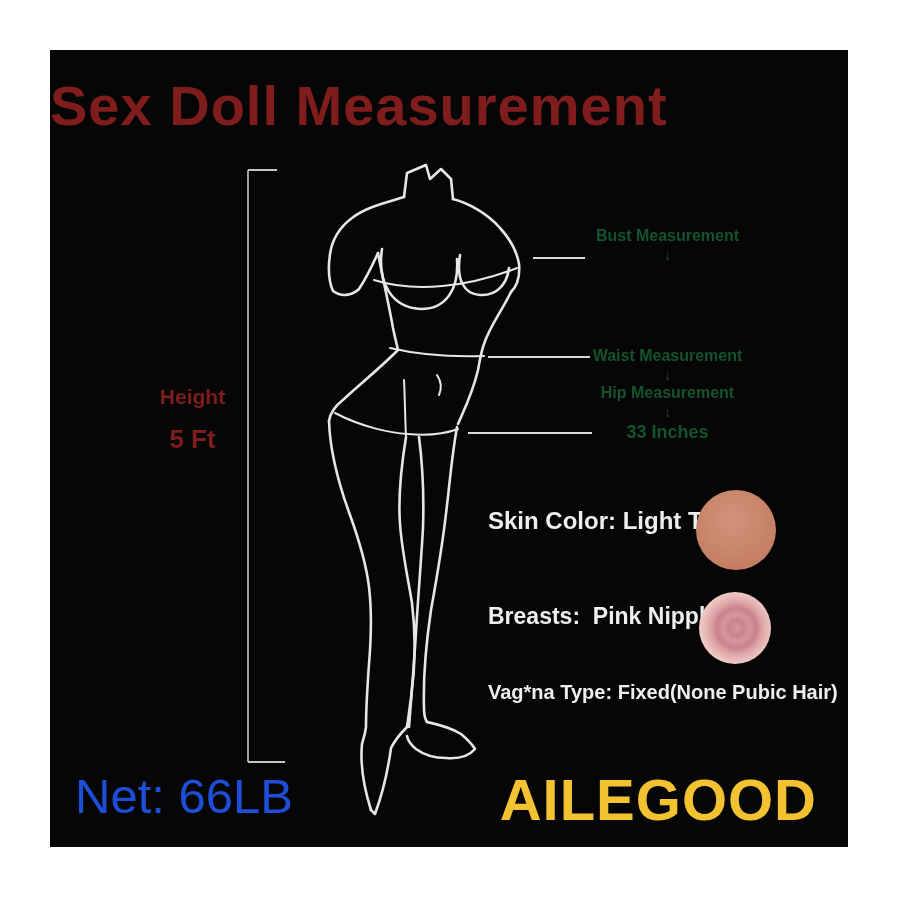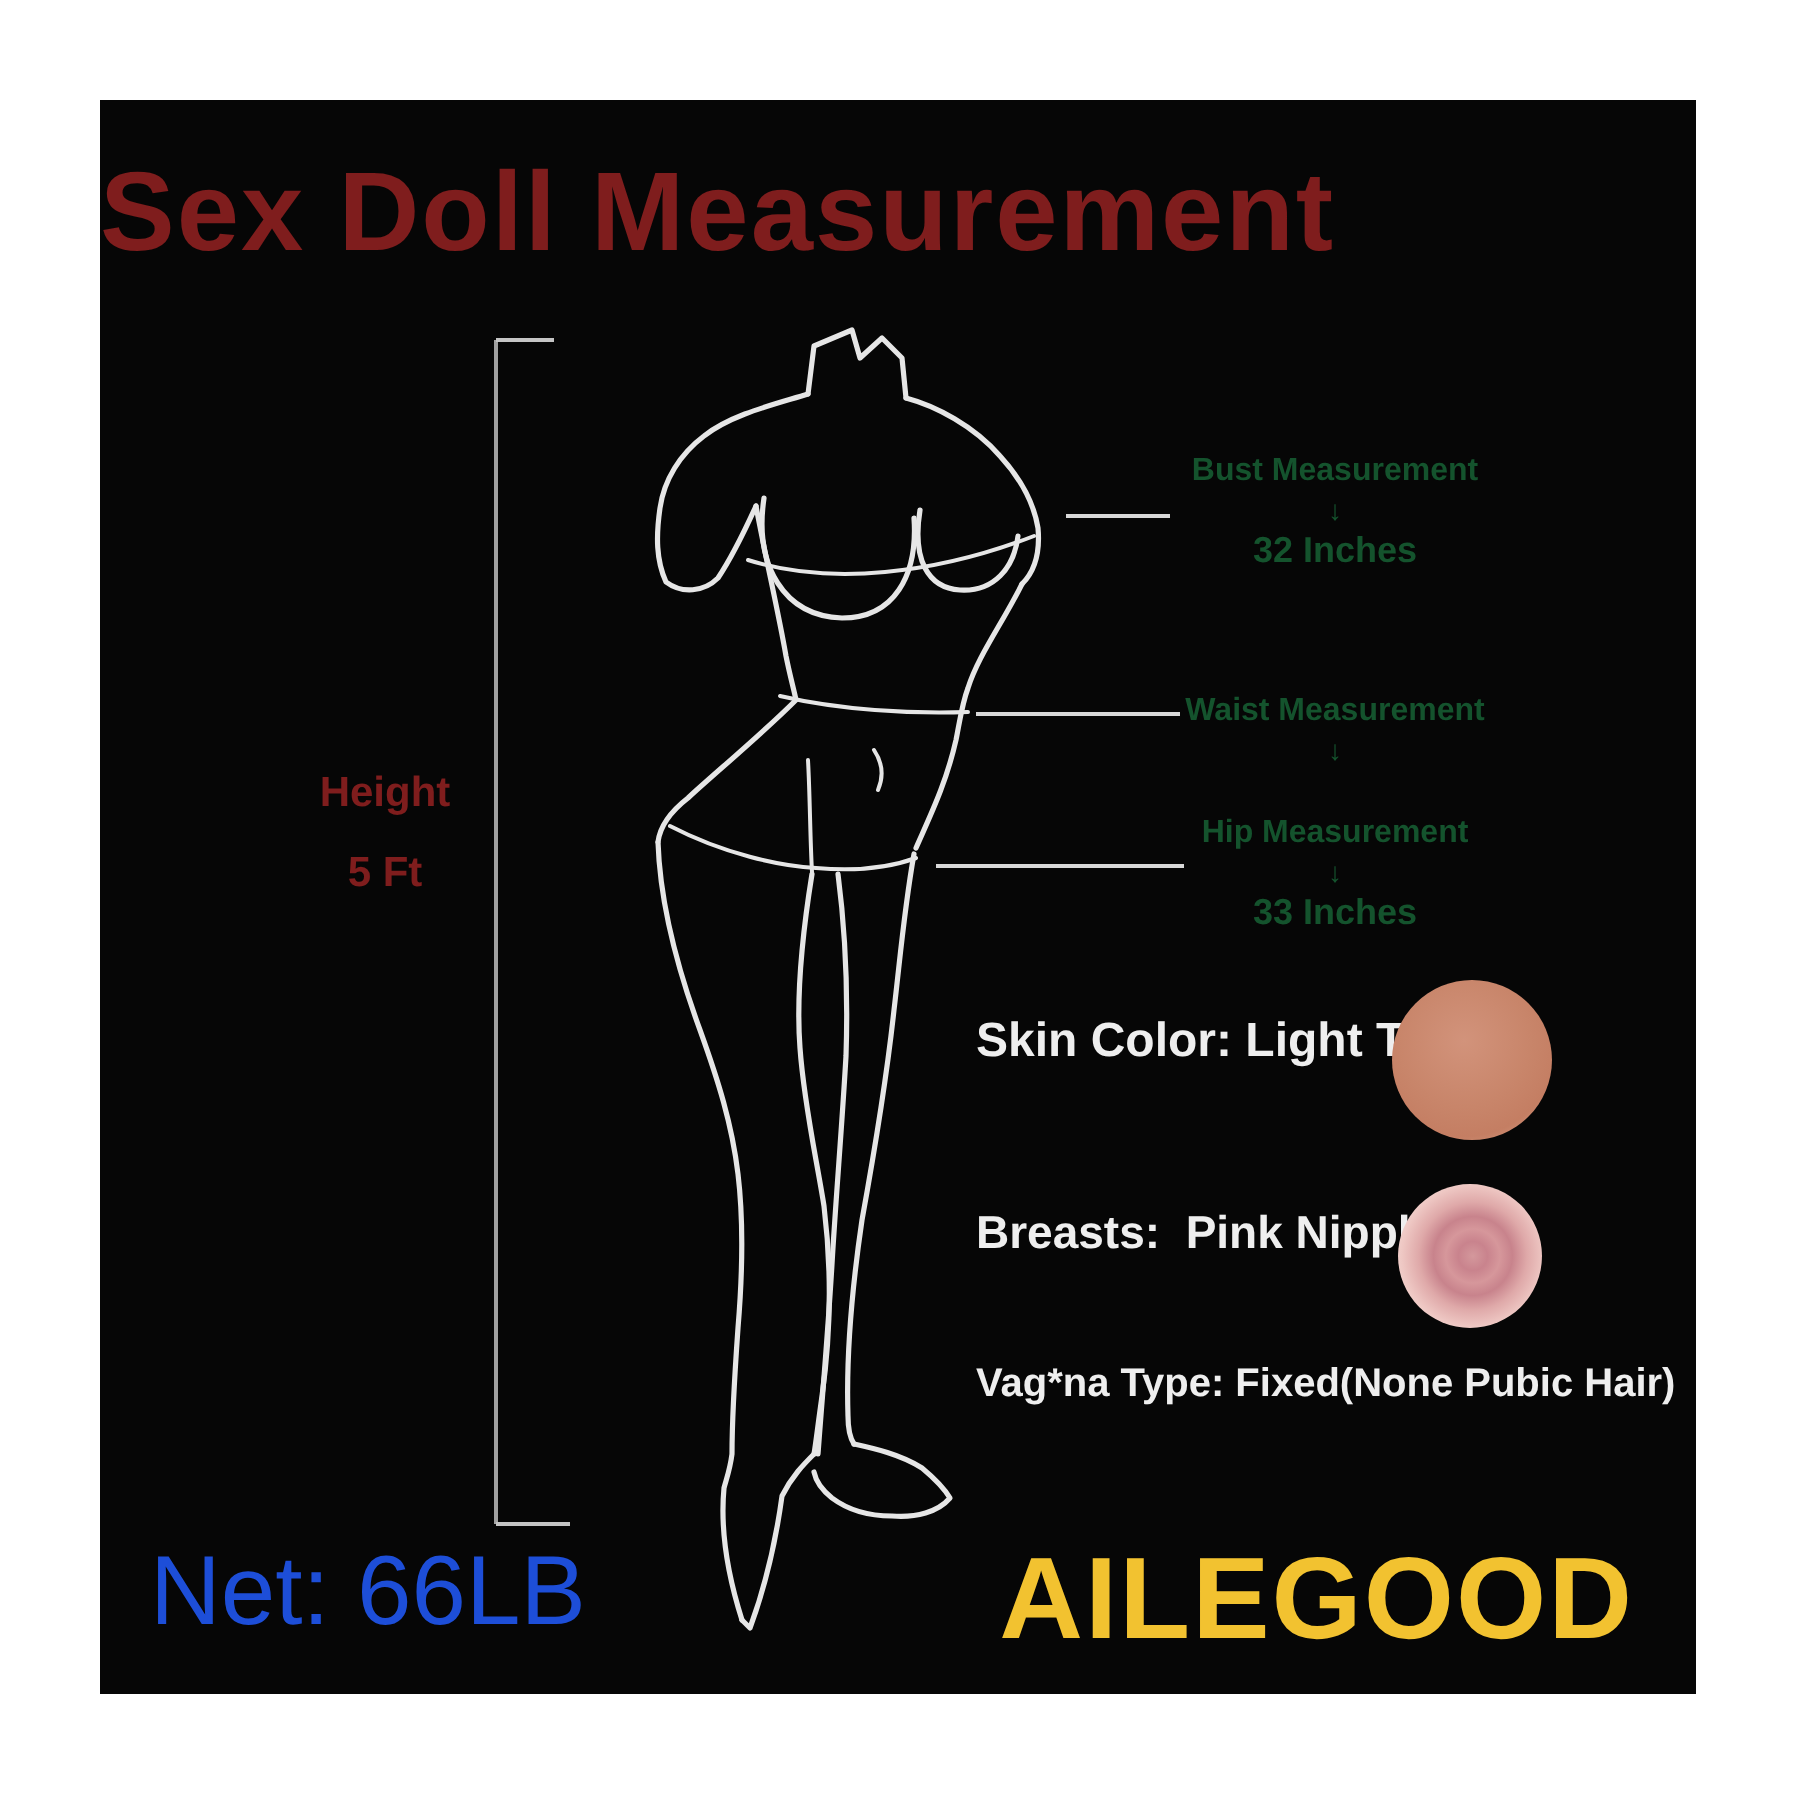--- a/index.html
+++ b/index.html
@@ -13,30 +13,30 @@
   }
   .fig-svg{position:absolute;left:0;top:0;width:900px;height:900px;pointer-events:none;}
   .title{
     position:absolute;left:50px;top:78px;width:874px;text-align:left;
     font-size:56px;font-weight:600;color:#7f1d1d;letter-spacing:1px;line-height:1;
   }
   .height-block{
     position:absolute;left:135px;top:386px;width:115px;text-align:center;
     color:#7f1d1d;font-weight:700;font-size:21px;line-height:1;
   }
-  .height-block .val{margin-top:19px;font-size:21px;}
+  .height-block .val{margin-top:19px;font-size:26px;}
   .meas{
     position:absolute;width:185px;text-align:center;color:#14532d;font-weight:700;line-height:1;
   }
   .meas .lbl{font-size:16px;}
   .meas .arr{font-size:14px;margin-top:4px;line-height:1;}
   .meas .val{font-size:18px;margin-top:4px;}
   .meas-bust{left:575px;top:228px;}
   .meas-waist{left:575px;top:348px;}
-  .meas-hip{left:575px;top:409px;text-align:center;}
+  .meas-hip{left:575px;top:385px;text-align:center;}
   .attr-label{
     position:absolute;color:#eeeeee;font-weight:700;white-space:pre;line-height:1;
   }
   .attr-skin{left:488px;top:509px;font-size:24px;}
   .attr-breast{left:488px;top:605px;font-size:23px;}
   .attr-vagina{left:488px;top:682px;font-size:20px;}
   .swatch{position:absolute;border-radius:50%;}
   .swatch-skin{
     left:696px;top:490px;width:80px;height:80px;
     background:radial-gradient(circle at 45% 38%, #d2937b 0%, #ca8particular 0%, #c8856a 50%, #c47e63 72%, #d59c82 92%, #dfa88d 100%);
@@ -118,21 +118,20 @@
   <div class="title">Sex Doll Measurement</div>
 
   <div class="height-block">
     <div>Height</div>
     <div class="val">5 Ft</div>
   </div>
 
   <div class="meas meas-bust">
     <div class="lbl">Bust Measurement</div>
     <div class="arr">↓</div>
-    <div class="val">32 Inches</div>
   </div>
 
   <div class="meas meas-waist">
     <div class="lbl">Waist Measurement</div>
     <div class="arr">↓</div>
   </div>
 
   <div class="meas meas-hip">
     <div class="lbl">Hip Measurement</div>
     <div class="arr">↓</div>

